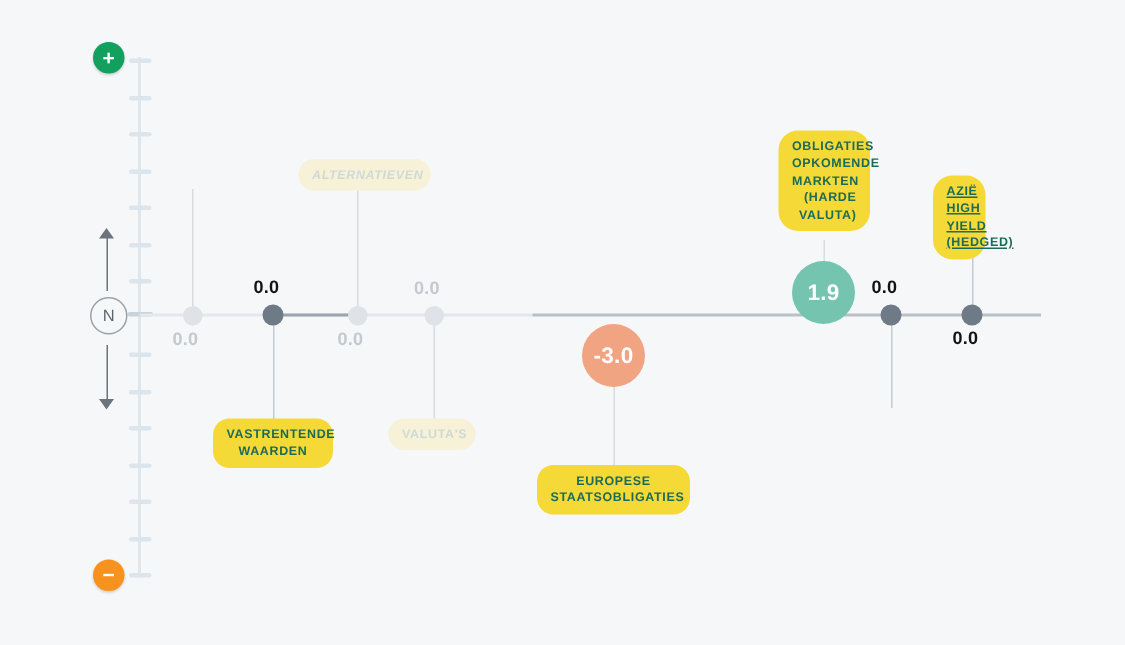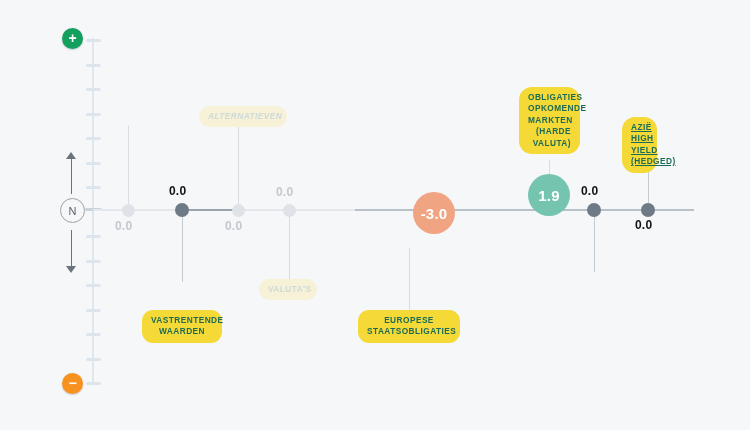--- a/index.html
+++ b/index.html
@@ -123,41 +123,41 @@
   <div class="haxis mid"></div>
   <div class="haxis right"></div>
 
   <div class="stem" style="left:128px;top:126px;height:84px;"></div>
   <div class="dot muted" style="left:122px;top:203.5px;"></div>
   <div class="val muted" style="left:115px;top:219px;">0.0</div>
 
   <div class="stem dark" style="left:182px;top:210px;height:72px;"></div>
   <div class="dot solid" style="left:175px;top:203px;"></div>
   <div class="val dark" style="left:169px;top:184px;">0.0</div>
-  <div class="pill" style="left:142px;top:279px;width:80px;margin-top:31px;">
+  <div class="pill" style="left:142px;top:279px;width:80px;">
     <div>VASTRENTENDE</div>
     <div>WAARDEN</div>
   </div>
 
   <div class="stem" style="left:238px;top:126px;height:84px;"></div>
   <div class="dot muted" style="left:232px;top:203.5px;"></div>
   <div class="val muted" style="left:225px;top:219px;">0.0</div>
   <div class="pill faded" style="left:199px;top:106px;width:88px;font-style:italic;">
     <div>ALTERNATIEVEN</div>
   </div>
 
   <div class="stem" style="left:289px;top:210px;height:72px;"></div>
   <div class="dot muted" style="left:283px;top:203.5px;"></div>
   <div class="val muted" style="left:276px;top:185px;">0.0</div>
   <div class="pill faded" style="left:259px;top:279px;width:58px;">
     <div>VALUTA'S</div>
   </div>
 
   <div class="stem" style="left:409px;top:248px;height:65px;"></div>
-  <div class="bigdot orange" style="left:388px;top:192px;width:42px;height:42px;margin-left:25px;">
+  <div class="bigdot orange" style="left:388px;top:216px;width:42px;height:42px;">
     <span>-3.0</span>
   </div>
   <div class="pill" style="left:358px;top:310px;width:102px;">
     <div>EUROPESE</div>
     <div>STAATSOBLIGATIES</div>
   </div>
 
   <div class="stem" style="left:549px;top:160px;height:20px;"></div>
   <div class="bigdot teal" style="left:528px;top:174px;width:42px;height:42px;">
     <span>1.9</span>

